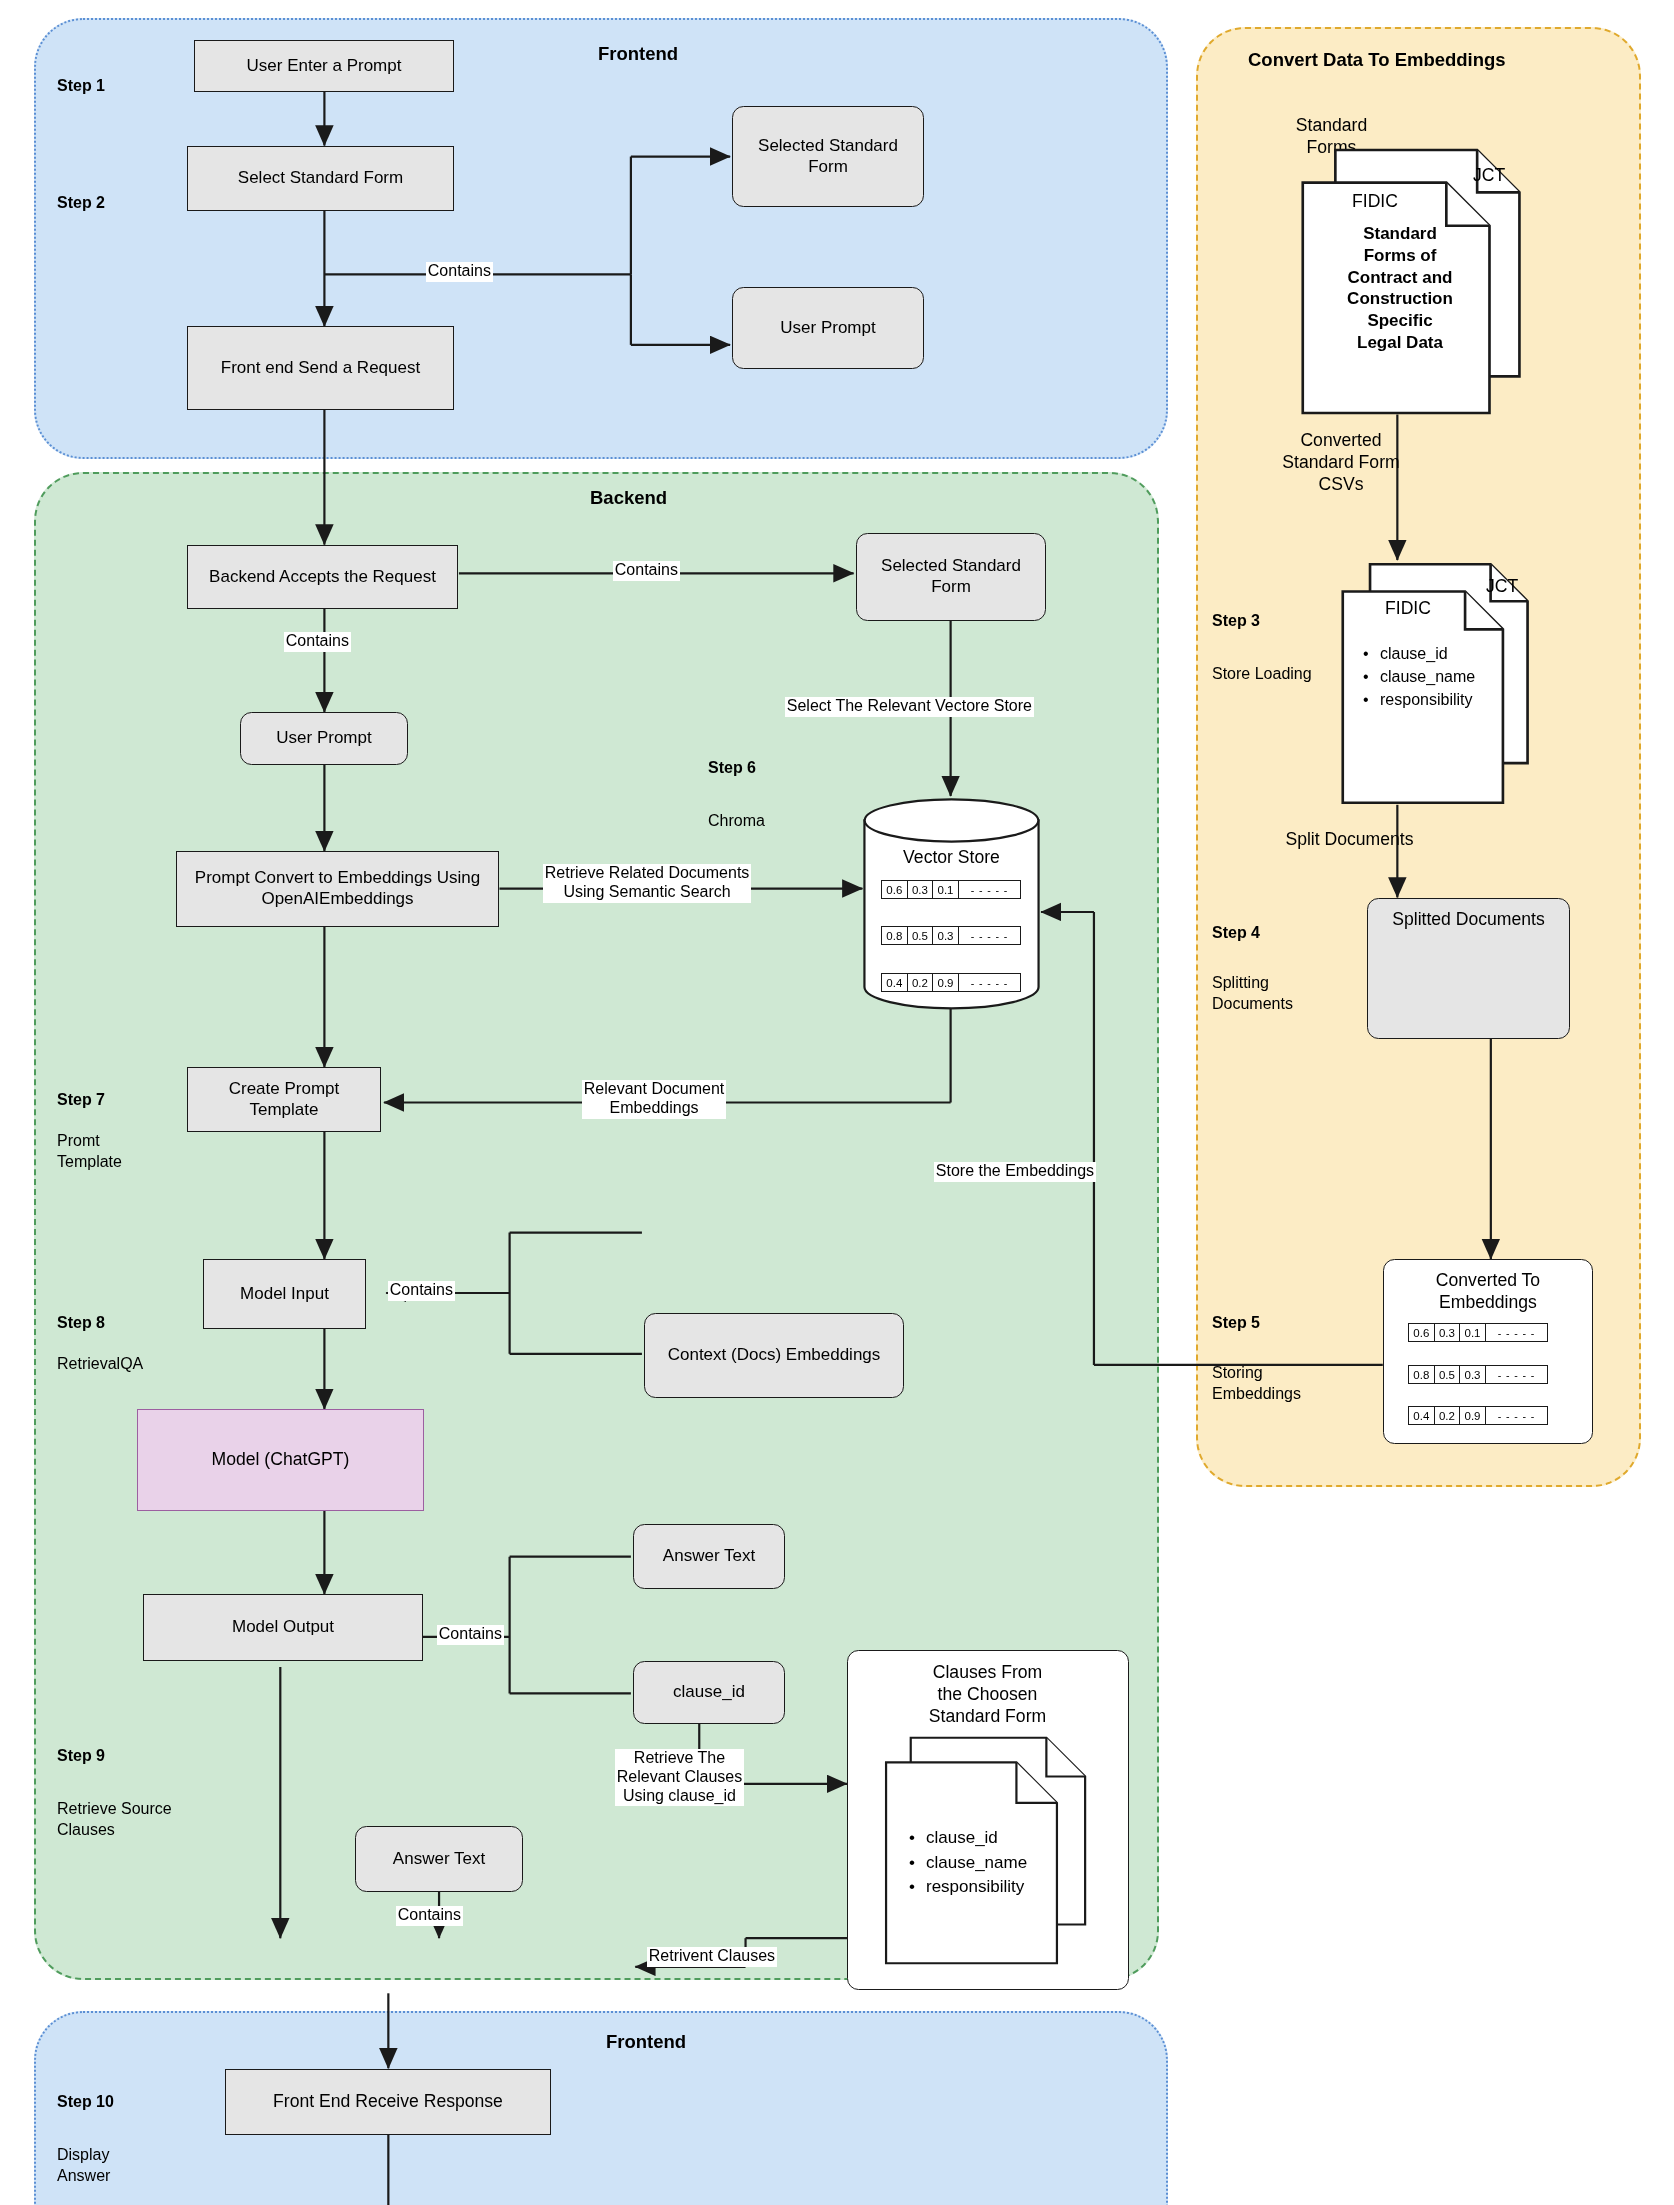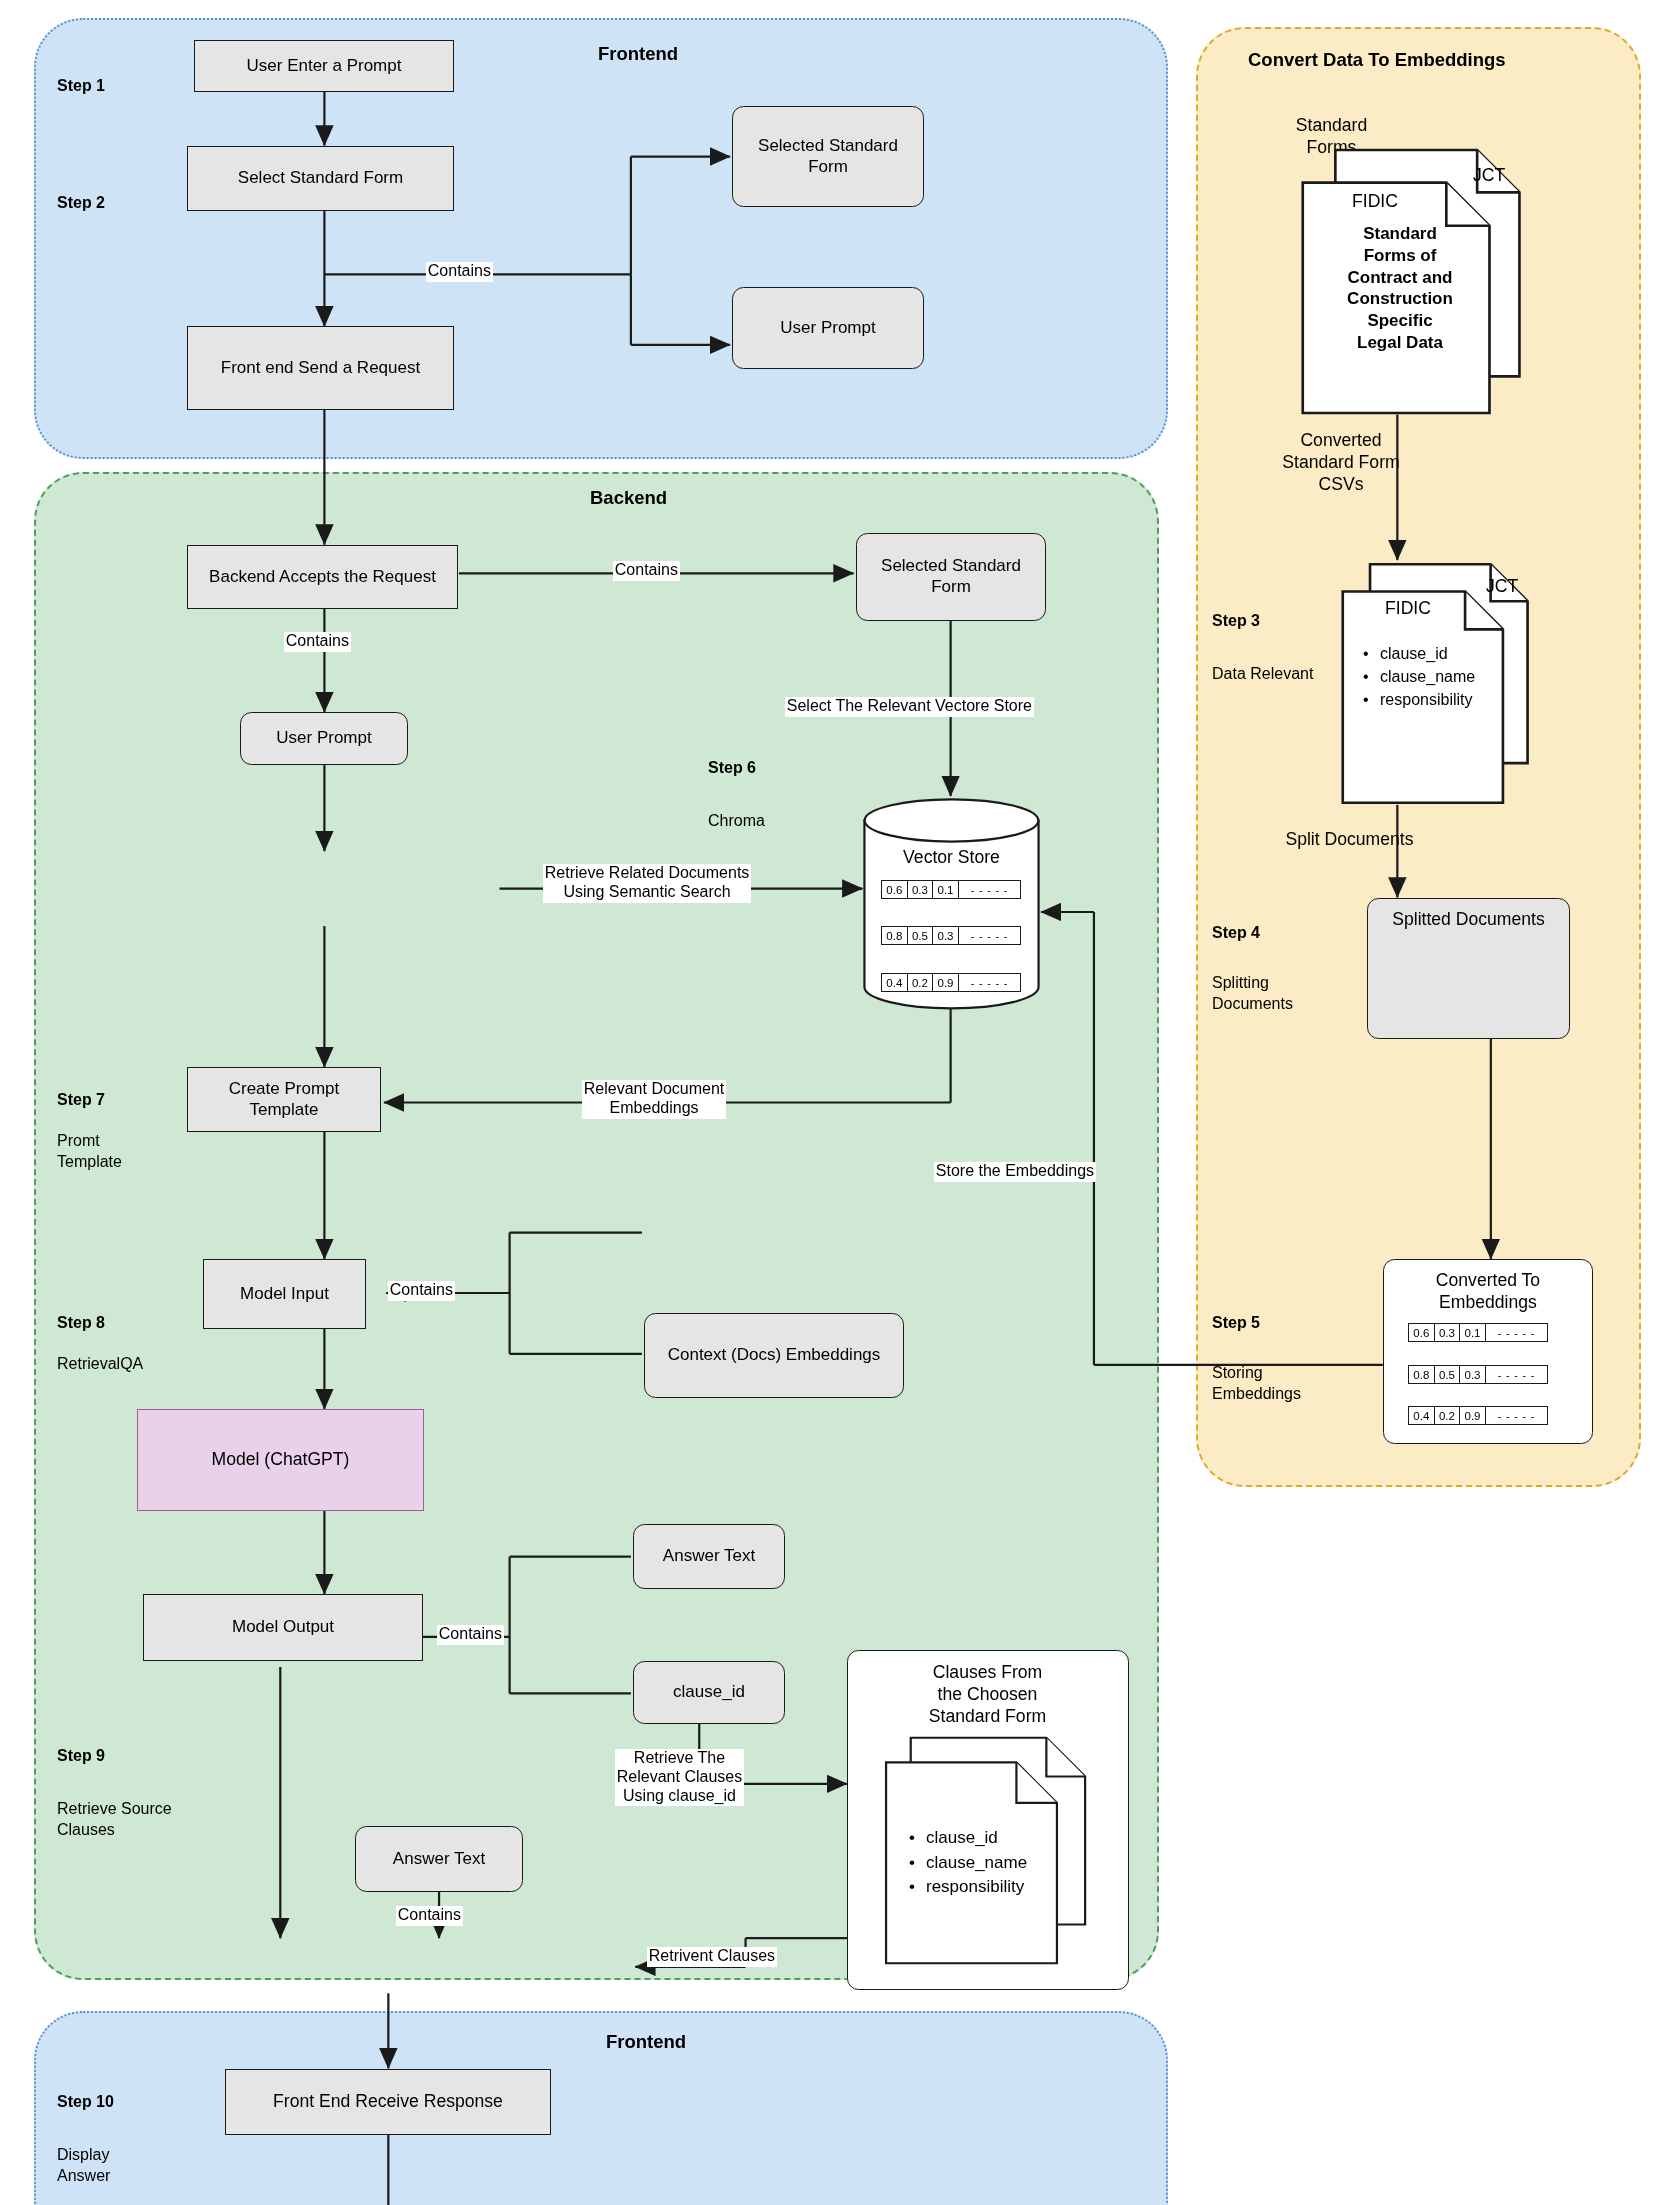--- a/index.html
+++ b/index.html
@@ -180,20 +180,23 @@
 
   <div class="node round" style="left:240px;top:712px;width:168px;height:53px;font-size:17px;">User Prompt</div>
 
   <div class="edgelabel" style="left:785px;top:697px;font-size:16px;">Select The Relevant Vectore Store</div>
 
   <div class="steplabel" style="left:708px;top:737px;font-size:16px;">
     <b>Step 6</b>
     <span style="display:block;margin-top:11.5px;">Chroma</span>
   </div>
 
+  <div class="node" style="left:176px;top:851px;width:323px;height:76px;font-size:17px;">Prompt Convert to
+Embeddings
+Using OpenAIEmbeddings</div>
 
   <div class="edgelabel" style="left:543px;top:864px;font-size:16px;">Retrieve Related Documents
 Using Semantic Search</div>
 
   <div class="cyl" style="left:862px;top:794px;width:179px;height:216px;">
     <svg width="179" height="216" viewBox="0 0 405 490">
       <path d="M5,60 L5,438 A197,48 0 0 0 400,438 L400,60 Z" fill="#ffffff" stroke="#1a1a1a" stroke-width="5"></path>
       <ellipse cx="202.5" cy="60" rx="197" ry="48" fill="#ffffff" stroke="#1a1a1a" stroke-width="5"></ellipse>
     </svg>
   </div>
@@ -319,21 +322,21 @@
 Construction
 Specific
 Legal Data</div>
 
   <div class="plaintext" style="left:1253px;top:430px;width:176px;font-size:17.6px;">Converted
 Standard Form
 CSVs</div>
 
   <div class="steplabel" style="left:1212px;top:590px;font-size:16px;">
     <b>Step 3</b>
-    <span style="display:block;margin-top:11.5px;">Data Relevant</span>
+    <span style="display:block;margin-top:11.5px;">Store Loading</span>
   </div>
 
   <div class="docshape" style="left:1341px;top:562px;width:198px;height:243px;">
     <svg width="198" height="243" viewBox="0 0 450 550">
       <path d="M66,4 L340,4 L424,88 L424,456 L66,456 Z" fill="#ffffff" stroke="#1a1a1a" stroke-width="6"></path>
       <path d="M340,4 L340,88 L424,88" fill="#ffffff" stroke="#1a1a1a" stroke-width="6"></path>
       <path d="M4,66 L282,66 L368,152 L368,546 L4,546 Z" fill="#ffffff" stroke="#1a1a1a" stroke-width="6"></path>
       <path d="M282,66 L282,152 L368,152" fill="#ffffff" stroke="#1a1a1a" stroke-width="6"></path>
     </svg>
   </div>

